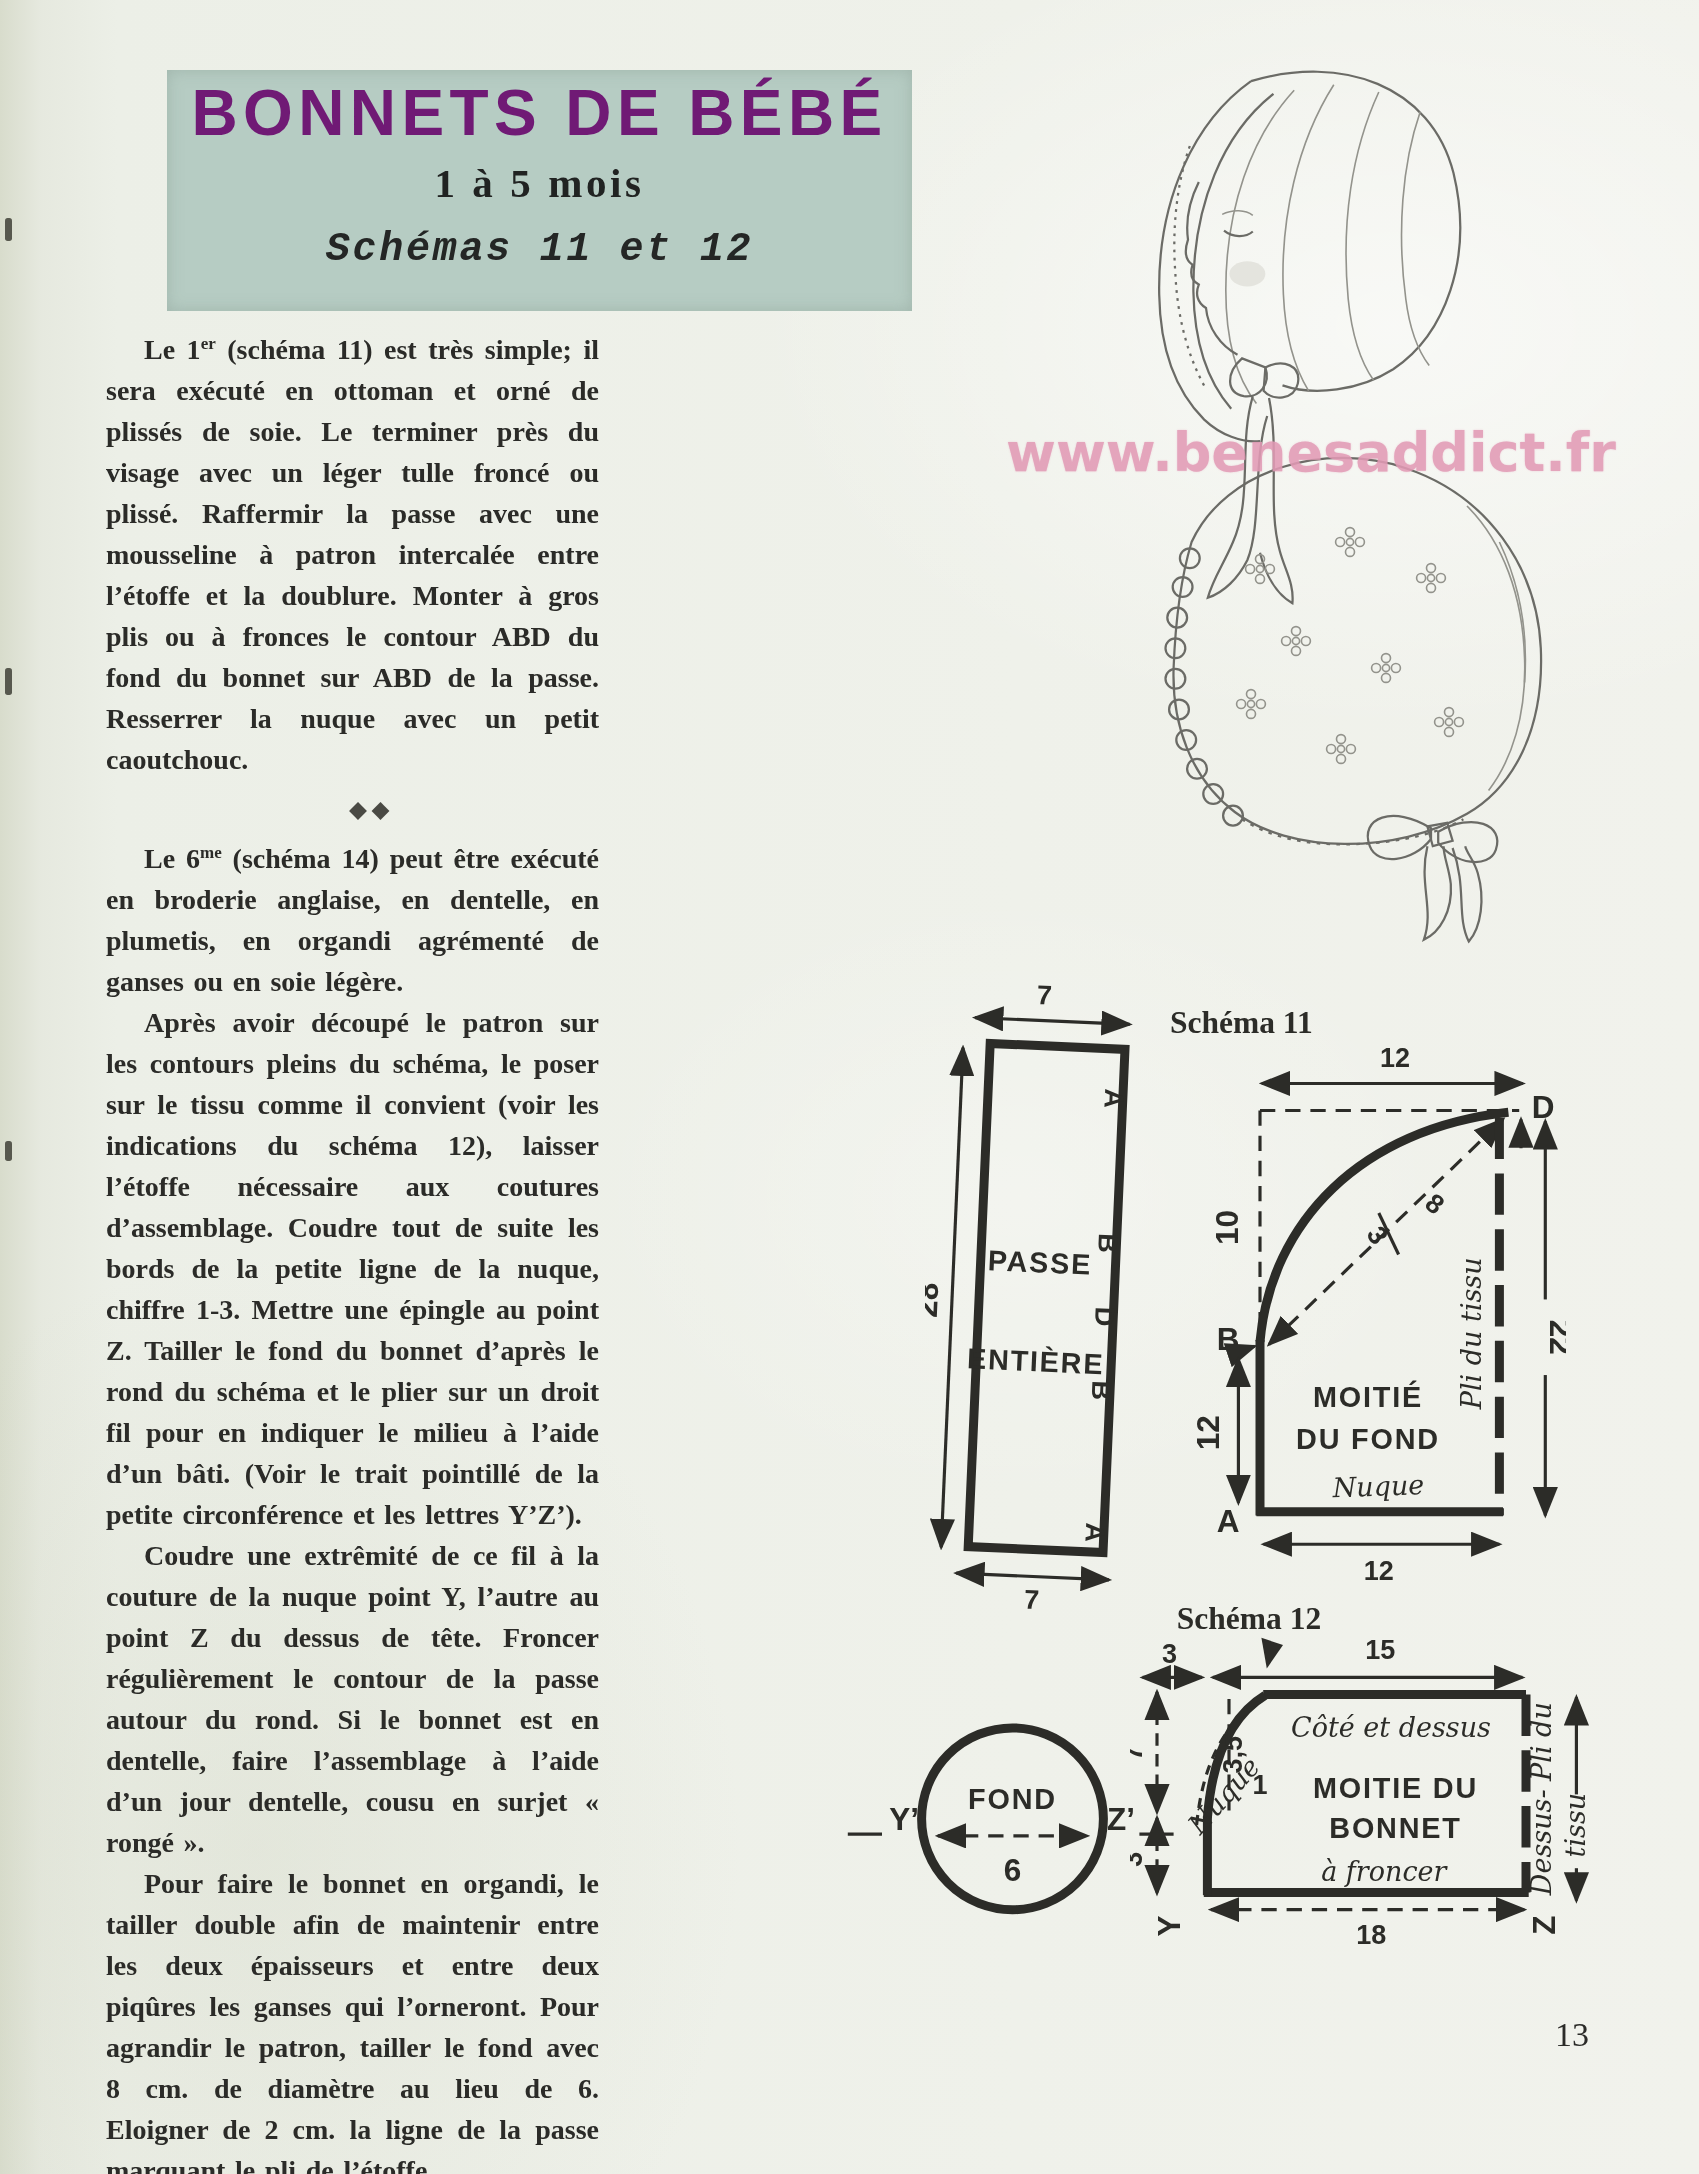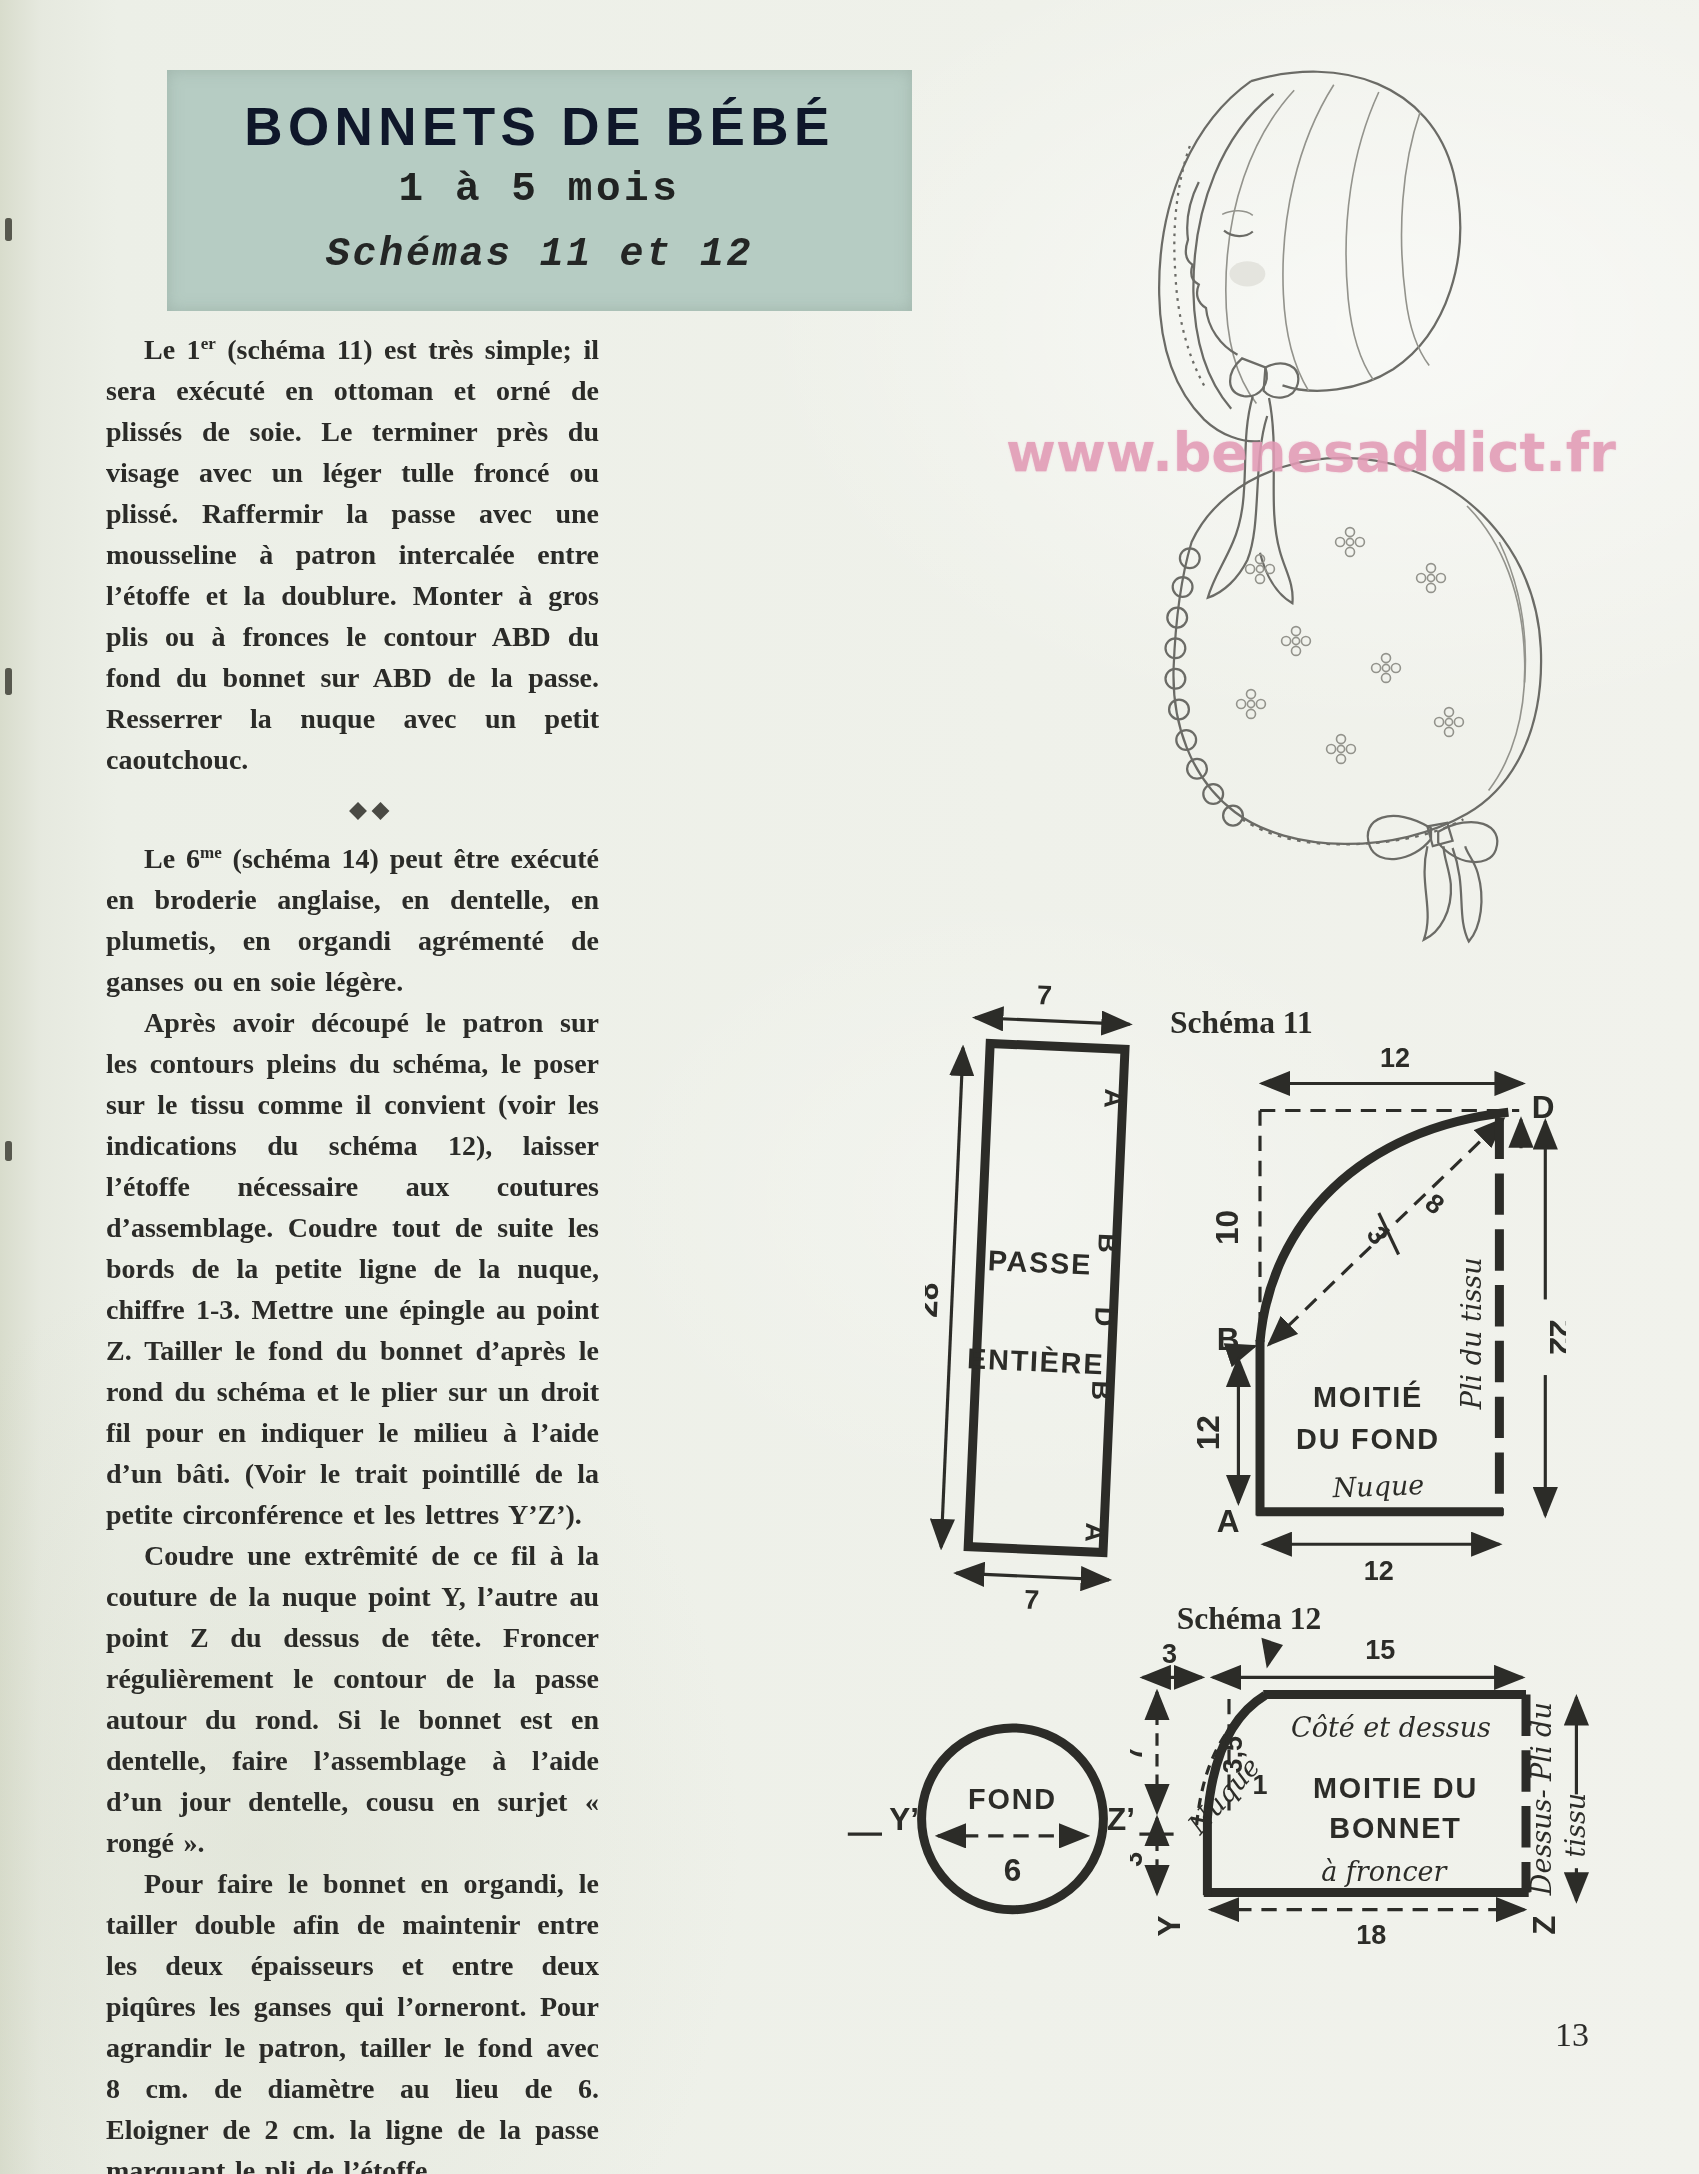--- a/index.html
+++ b/index.html
@@ -9,22 +9,22 @@
   .paper{position:absolute;inset:0;
     background:
       radial-gradient(990px 630px at 82% 15%, rgba(255,255,255,.55), rgba(255,255,255,0) 65%),
       radial-gradient(810px 990px at 15% 85%, rgba(205,210,190,.30), rgba(205,210,190,0) 60%),
       radial-gradient(630px 450px at 60% 55%, rgba(255,255,255,.25), rgba(255,255,255,0) 70%),
       linear-gradient(90deg,#d8dccc 0px,#e6e9df 41px,#ecefe7 117px,#eff1ea 60%,#f1f2ec 100%);}
   .stitch{position:absolute;left:5.4px;width:6.3px;background:#57584e;border-radius:2.7px;}
   .title-block{position:absolute;left:167px;top:70px;width:745px;height:241px;
     background:#b6ccc3;box-shadow:0 0 16px rgba(120,140,130,.35) inset;text-align:center;}
   .title-main{font-family:"Liberation Sans",sans-serif;font-weight:bold;
-    font-size:53px;letter-spacing:5.4px;color:#0f172a;margin-top:26px;}
-  .title-sub{font-family:Liberation Mono, monospace;font-weight:bold;
+    font-size:64px;letter-spacing:5.4px;color:#701a75;margin-top:6px;}
+  .title-sub{font-family:Liberation Serif, serif;font-weight:bold;
     font-size:41px;letter-spacing:3.6px;color:#212322;margin-top:9px;}
   .title-schemas{font-family:Liberation Mono, monospace;font-weight:bold;font-style:italic;
     font-size:40px;letter-spacing:2.7px;color:#242625;margin-top:20px;}
   .text-col{position:absolute;left:106px;top:329px;width:493px;
     font-size:28px;line-height:41px;text-align:justify;word-spacing:2.7px;}
   .text-col p{margin:0;text-indent:38px;font-weight:bold;}
   .text-col sup{font-size:17px;line-height:0;}
   .p1{margin-bottom:0;}
   .divider{height:58px;line-height:58px;text-align:center;text-indent:0;
     font-family:"DejaVu Sans",sans-serif;font-size:23.4px;letter-spacing:4.5px;color:#4a4a44;}

